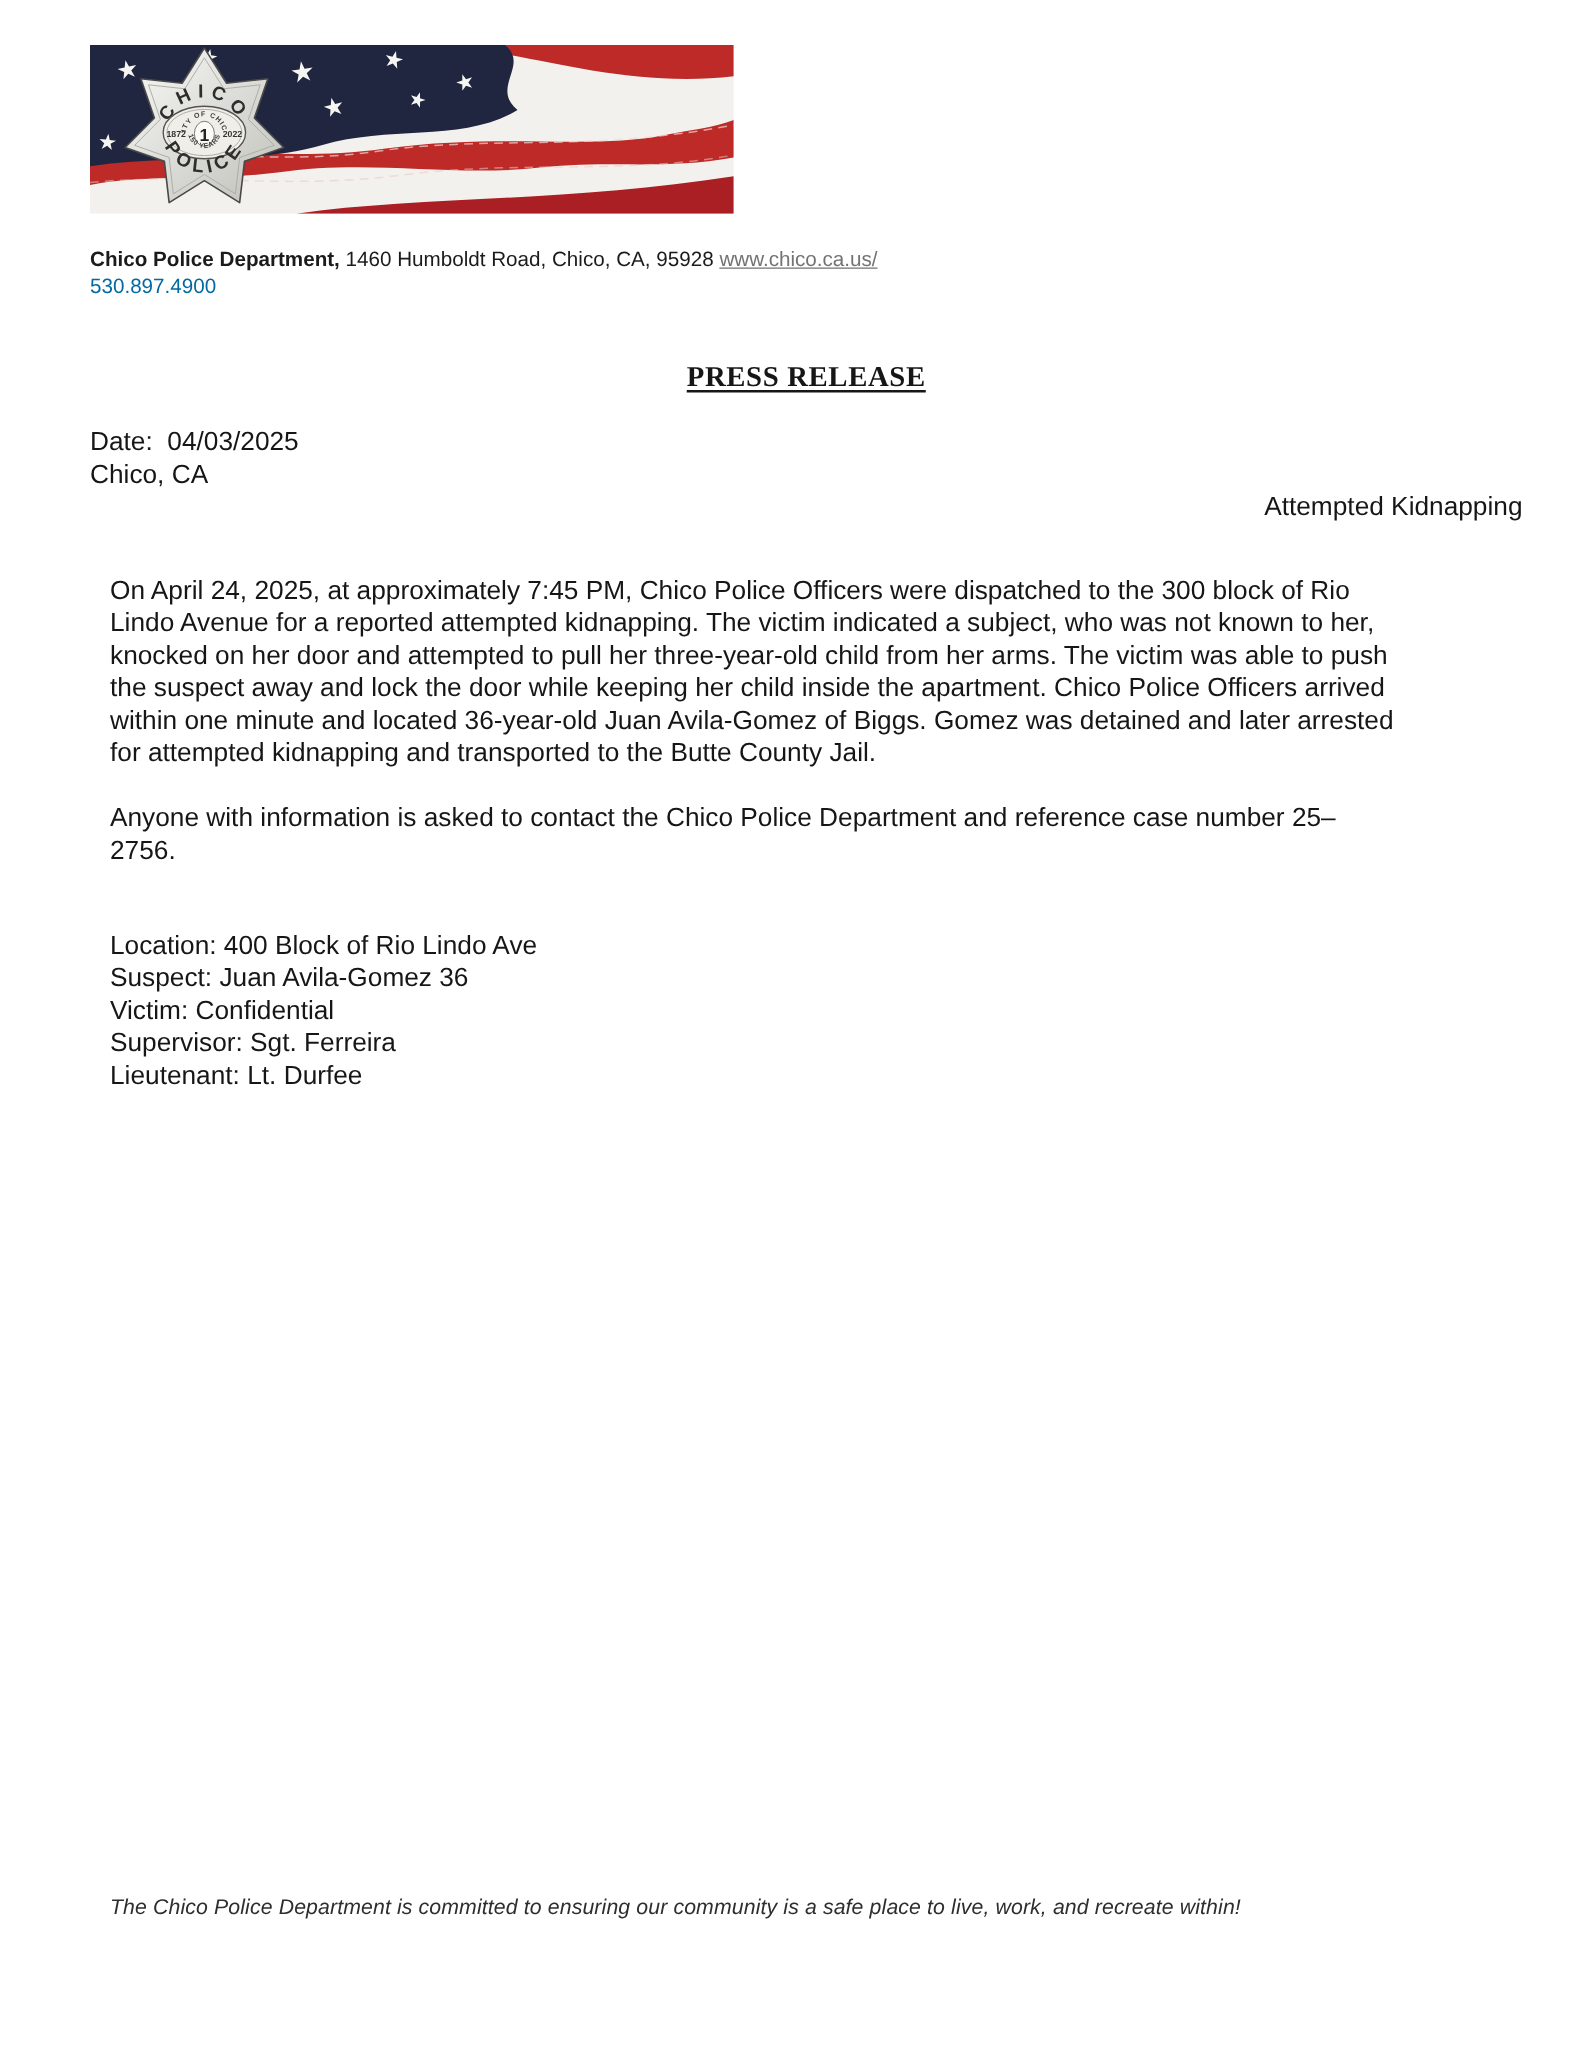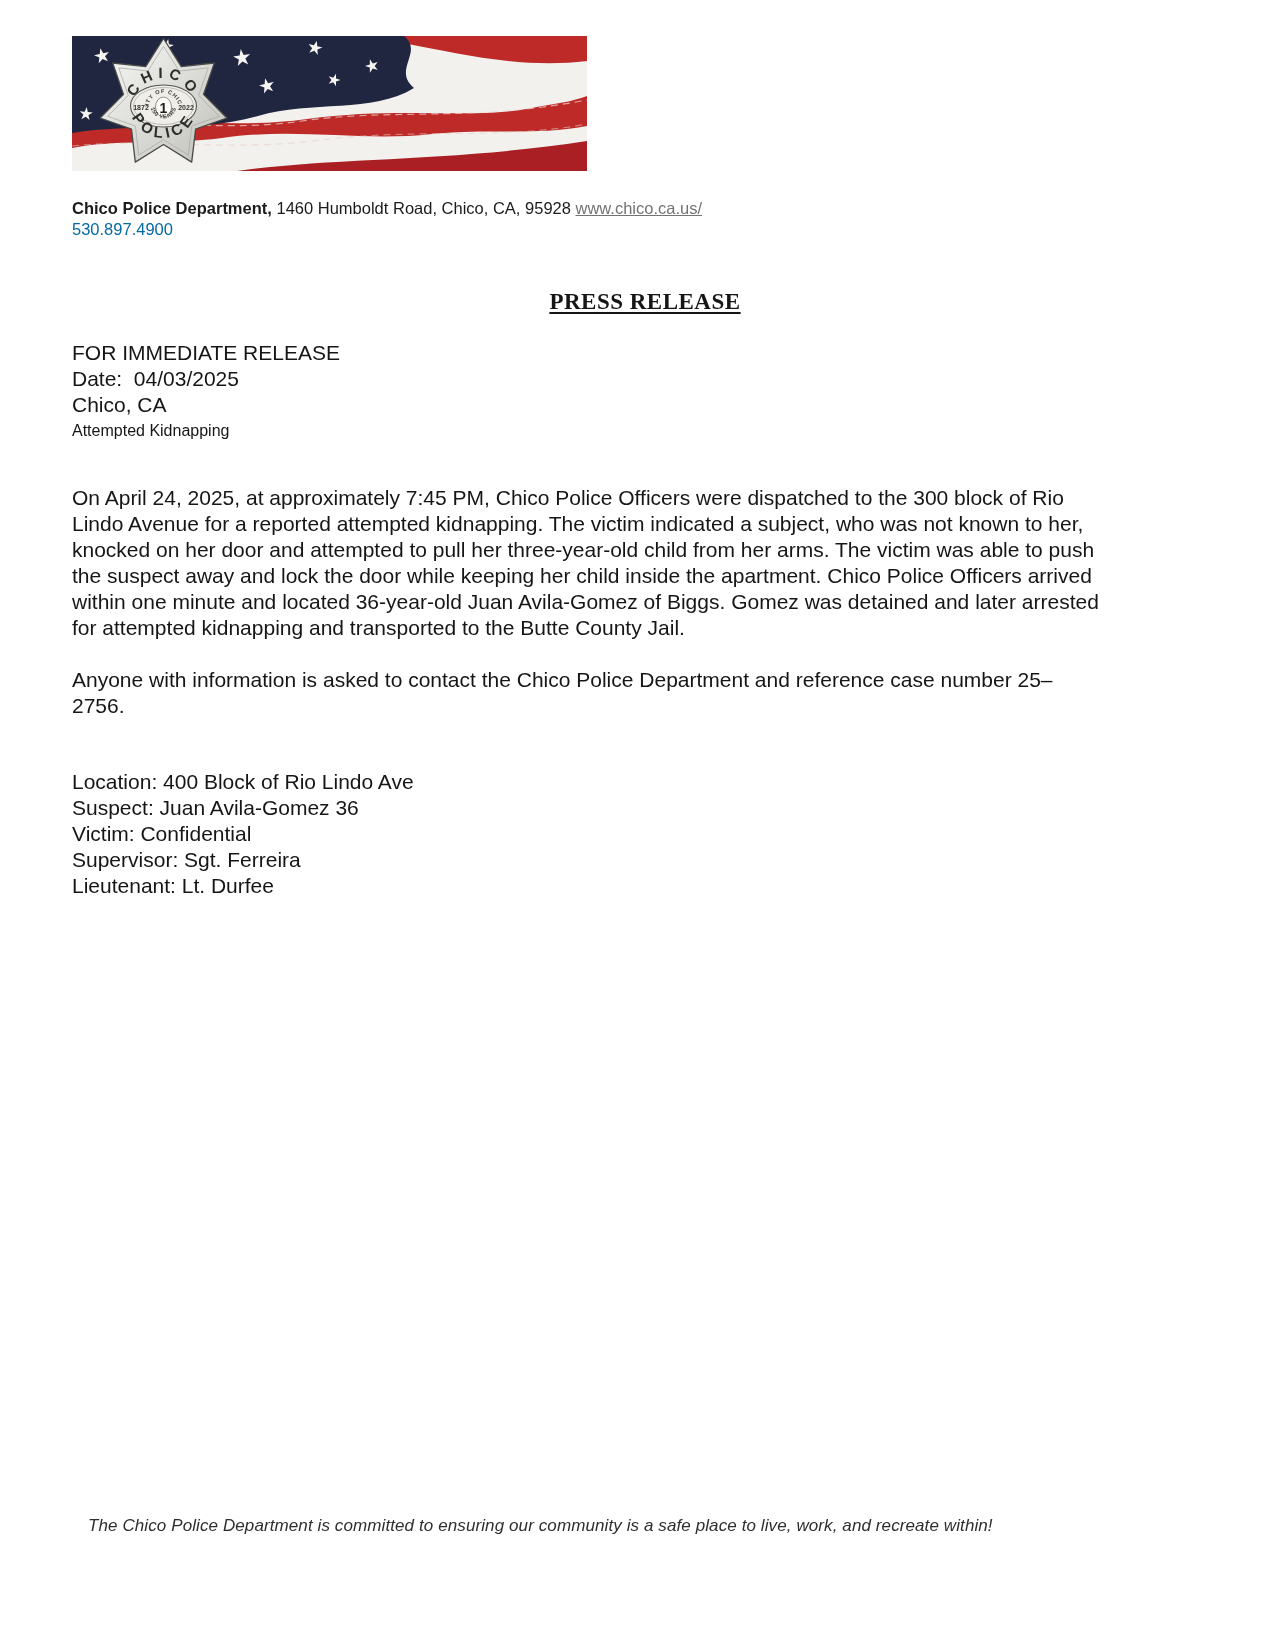--- a/index.html
+++ b/index.html
@@ -34,28 +34,28 @@
     letter-spacing: .5px;
     text-decoration: underline;
     text-decoration-thickness: 2px;
     text-underline-offset: 3px;
     font-family: Liberation Serif, serif;
   }
 
   .release-info { margin-top: 22px; font-size: 21px; line-height: 26px; }
   .release-info div { white-space: pre-wrap; }
 
-  .subject-row { width: 1146px; text-align: left; font-size: 16px; line-height: 26px; }
+  .subject-row { width: 1146px; text-align: right; font-size: 21px; line-height: 26px; }
 
   .para {
     width: 1130px;
     font-size: 21px;
     line-height: 26px;
     white-space: pre-wrap;
-    margin: 0;
+    margin: 16px;
   }
   .para1    { margin-top: 41px; }
   .para2    { margin-top: 26px; }
   .details  { margin-top: 50px; }
   .officer  { margin-top: 45px; }
 
   .footer-tagline {
     position: absolute;
     left: 88px;
     top: 1516px;
@@ -145,21 +145,20 @@
     <p class="contact-line">
       <span class="org">Chico Police Department,</span><span> 1460 Humboldt Road, Chico, CA, 95928 </span><a class="website-link">www.chico.ca.us/</a><br>
       <a class="phone-link">530.897.4900</a>
     </p>
 
     <div class="title-row">
       <span class="press-title">PRESS RELEASE</span>
     </div>
 
     <div class="release-info">
-      <div>FOR IMMEDIATE RELEASE</div>
       <div>Date:  04/03/2025</div>
       <div>Chico, CA</div>
     </div>
 
     <div class="subject-row">Attempted Kidnapping</div>
 
     <p class="para para1">On April 24, 2025, at approximately 7:45 PM, Chico Police Officers were dispatched to the 300 block of Rio
 Lindo Avenue for a reported attempted kidnapping. The victim indicated a subject, who was not known to her,
 knocked on her door and attempted to pull her three-year-old child from her arms. The victim was able to push
 the suspect away and lock the door while keeping her child inside the apartment. Chico Police Officers arrived

